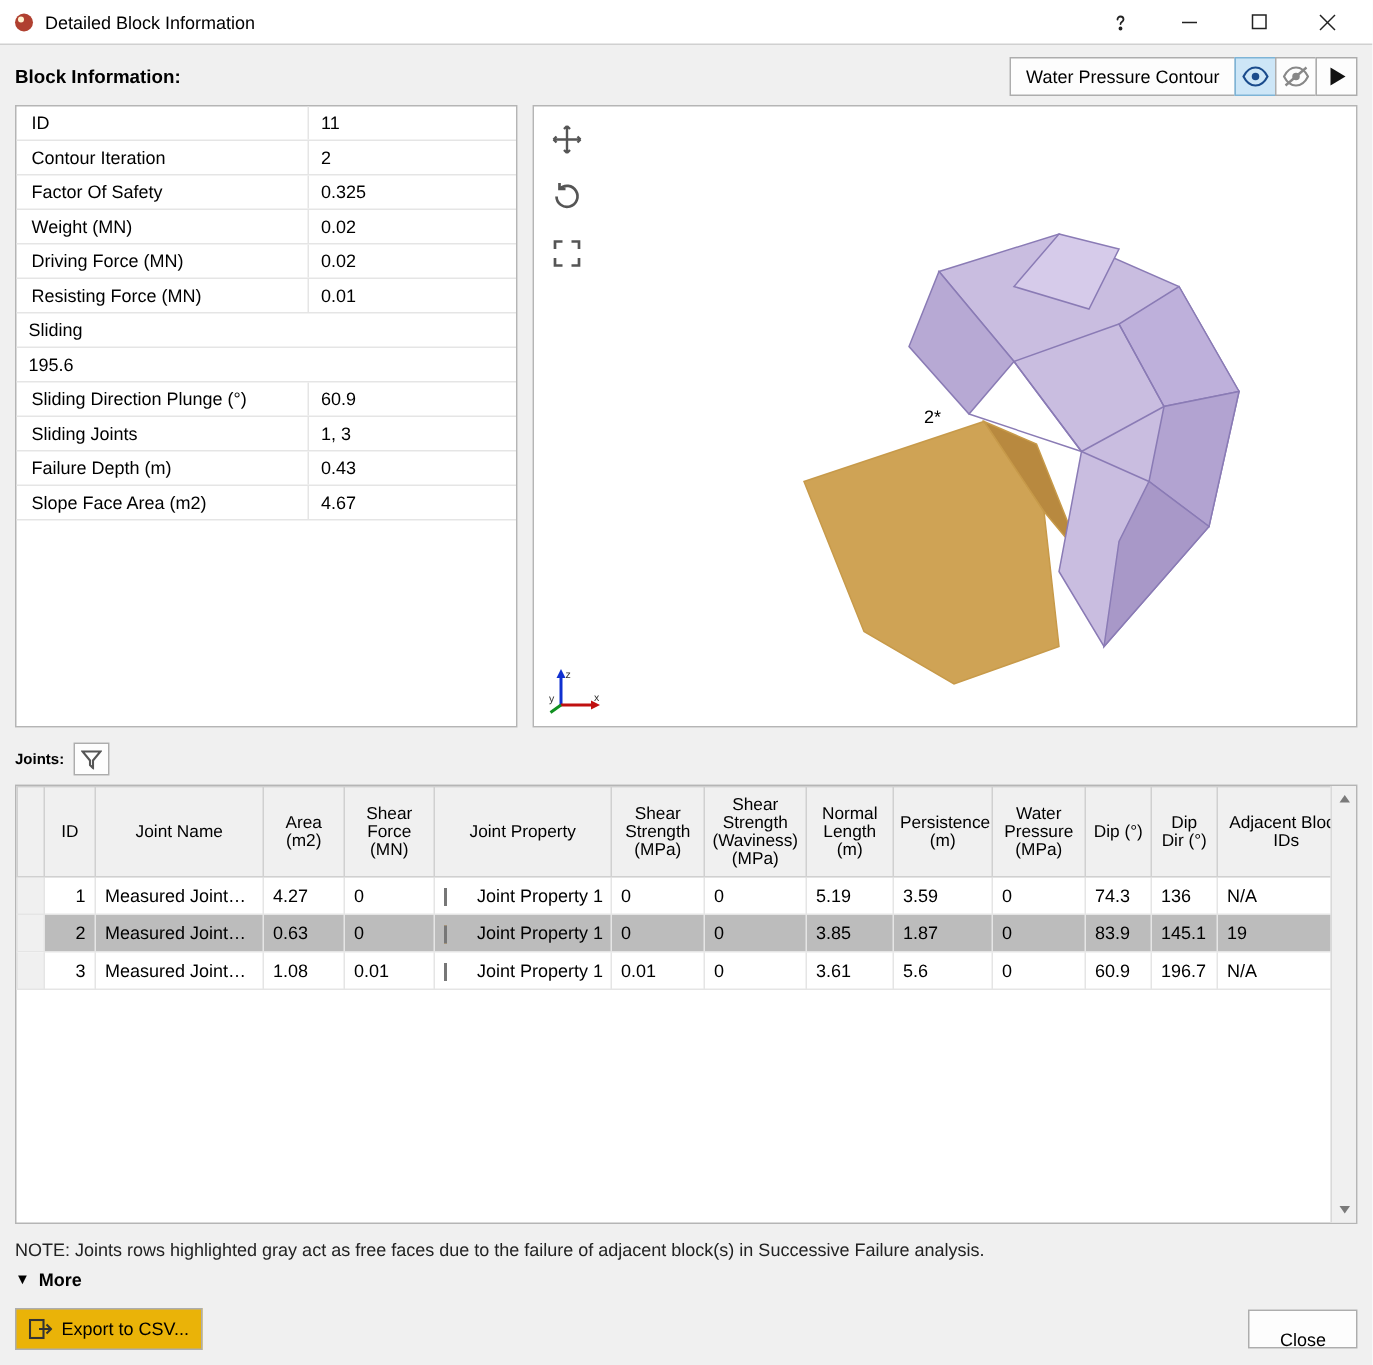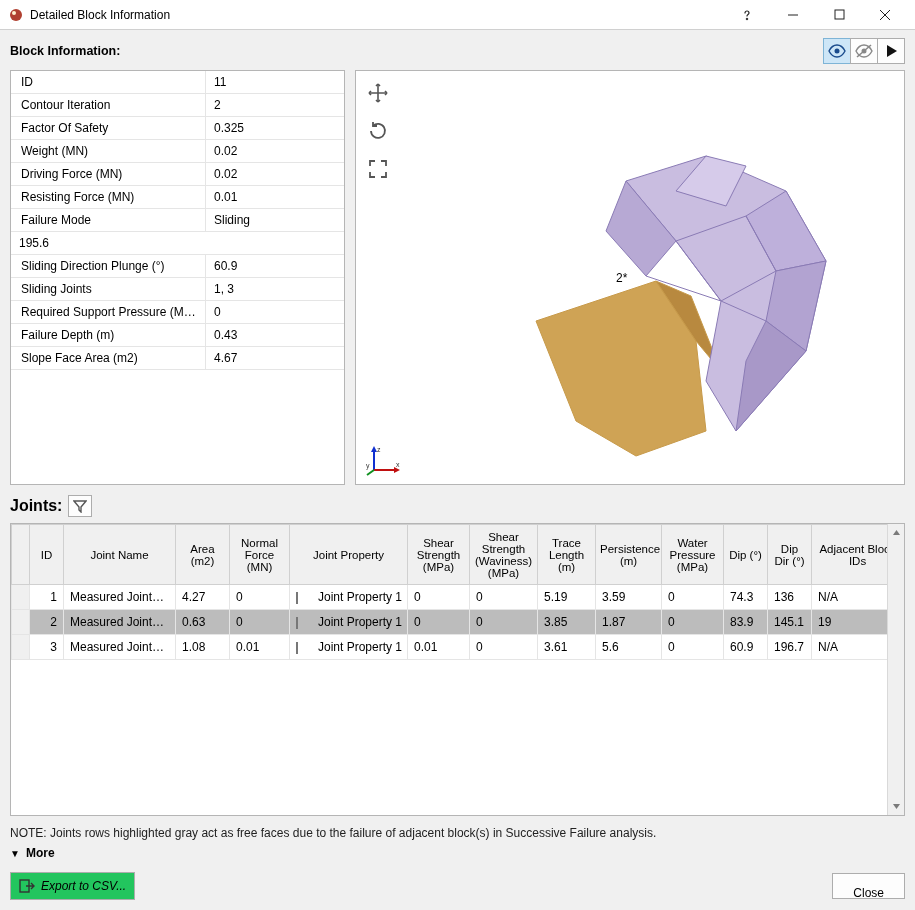--- a/index.html
+++ b/index.html
@@ -29,21 +29,21 @@
   .prop-spacer { flex:1; }
   
   .viewer { flex:1; border:1px solid #b5b5b5; background:#fff; position:relative; height:415px;}
   .view-tools { position:absolute; top:8px; left:8px; display:flex; flex-direction:column; gap:10px;}
   .view-tool { width:28px; height:28px; display:flex; align-items:center; justify-content:center;}
   .axis-gizmo { position:absolute; bottom:8px; left:10px; }
   .block3d { position:absolute; top:50px; left:120px; width:380px; }
   .block-label { position:absolute; top:200px; left:260px; font-size:12px; }
   
   .jointsrow { display:flex; align-items:center; padding:4px 10px 4px 10px; gap:6px;}
-  .jointsrow .lbl { font-weight:600; font-size:16px;}
+  .jointsrow .lbl { font-weight:600; font-size:10px;}
   .filterbtn { border:1px solid #adadad; width:24px; height:22px; background:#fdfdfd; display:flex; align-items:center; justify-content:center;}
   
   .gridwrap { margin: 2px 10px 4px 10px; border:1px solid #b5b5b5; background:#fff; flex:1; position:relative; display:flex; flex-direction:column;}
   .grid { width:100%; border-collapse:collapse; table-layout:fixed;}
   .grid th { background:#f0f0f0; border:1px solid #d0d0d0; font-weight:400; font-size:11.5px; padding:4px 4px; text-align:center; vertical-align:middle; height:60px;}
   .grid td { border:1px solid #e5e5e5; padding:5px 6px; font-size:12px; white-space:nowrap; overflow:hidden; text-overflow:ellipsis;}
   .grid td.idcell { text-align:right; padding-right:6px; }
   .grid tr.sel td { background:#bcbcbc; }
   .jointprop-cell { display:flex; align-items:flex-end; gap:20px;}
   .jp-swatch { width:12px; height:12px; border:1px solid #777; background:#e0a040; display:inline-block;}
@@ -51,21 +51,21 @@
   .grid-scroll { position:absolute; right:0; top:0; bottom:0; width:17px; background:#f0f0f0; border-left:1px solid #d9d9d9; display:flex; flex-direction:column; align-items:center; justify-content:space-between;}
   .grid-scroll .arr { height:17px; width:17px; display:flex; align-items:center; justify-content:center;}
   
   .note { padding:6px 10px 4px 10px; font-size:12px; color:#222;}
   
   .more { padding:2px 10px 6px 10px; display:flex; align-items:center; gap:6px; font-weight:600; font-size:12px;}
   .more .tri { font-size:10px;}
   
   .bottombar { display:flex; align-items:center; padding:6px 10px 10px 10px;}
   .bottombar .spacer { flex:1;}
-  .exportbtn { background:#22c55e; border:1px solid #adadad; padding:4px 8px; font-size:12px; height:28px; display:flex; align-items:center; gap:6px;font-style:italic;}
+  .exportbtn { background:#eab308; border:1px solid #adadad; padding:4px 8px; font-size:12px; height:28px; display:flex; align-items:center; gap:6px;}
   .closebtn { background:#fdfdfd; border:1px solid #adadad; padding:12px 20px; font-size:12px; height:20px;}
 </style>
 </head>
 <body>
 
 <div class="titlebar">
   <svg class="appicon" viewBox="0 0 16 16">
       <circle cx="8" cy="8" r="6" fill="#b04030"></circle>
       <circle cx="6" cy="6" r="2" fill="#fff2d0"></circle>
     </svg>
@@ -93,20 +93,21 @@
       </svg>
     </div>
 </div>
 
 <div class="client">
 
   <div class="toprow">
     <span class="label-bold">Block Information:</span>
     <span class="spacer"></span>
     <div class="toolbar-right">
+      <button class="btn">Water Pressure Contour</button>
       <div class="iconbtn active">
         <svg width="18" height="14" viewBox="0 0 18 14">
             <path d="M1 7c2-4 5-6 8-6s6 2 8 6c-2 4-5 6-8 6S3 11 1 7z" fill="none" stroke="#1a4b8c" stroke-width="1.4"></path>
             <circle cx="9" cy="7" r="2.5" fill="#1a4b8c"></circle>
           </svg>
       </div>
       <div class="iconbtn">
         <svg width="18" height="14" viewBox="0 0 18 14">
             <path d="M1 7c2-4 5-6 8-6s6 2 8 6c-2 4-5 6-8 6S3 11 1 7z" fill="none" stroke="#888" stroke-width="1.4"></path>
             <circle cx="9" cy="7" r="2.5" fill="#888"></circle>
@@ -142,37 +143,32 @@
         </div>
         <div class="prop-row">
           <div class="prop-key">Driving Force (MN)</div>
           <div class="prop-val">0.02</div>
         </div>
         <div class="prop-row">
           <div class="prop-key">Resisting Force (MN)</div>
           <div class="prop-val">0.01</div>
         </div>
         <div class="prop-row">
-          <div class="prop-key">Failure Mode</div>
           <div class="prop-val">Sliding</div>
         </div>
         <div class="prop-row">
           <div class="prop-val">195.6</div>
         </div>
         <div class="prop-row">
           <div class="prop-key">Sliding Direction Plunge (°)</div>
           <div class="prop-val">60.9</div>
         </div>
         <div class="prop-row">
           <div class="prop-key">Sliding Joints</div>
           <div class="prop-val">1, 3</div>
-        </div>
-        <div class="prop-row">
-          <div class="prop-key">Required Support Pressure (MPa)</div>
-          <div class="prop-val">0</div>
         </div>
         <div class="prop-row">
           <div class="prop-key">Failure Depth (m)</div>
           <div class="prop-val">0.43</div>
         </div>
         <div class="prop-row">
           <div class="prop-key">Slope Face Area (m2)</div>
           <div class="prop-val">4.67</div>
         </div>
         <div class="prop-spacer"></div>
@@ -262,25 +258,25 @@
           <col style="width:44px">
         <col style="width:44px">
           <col>
       </colgroup>
       <thead>
         <tr>
           <th></th>
           <th>ID</th>
           <th>Joint Name</th>
           <th>Area (m2)</th>
-          <th>Normal Force (MN)</th>
+          <th>Shear Force (MN)</th>
           <th>Joint Property</th>
           <th>Shear Strength (MPa)</th>
           <th>Shear Strength (Waviness) (MPa)</th>
-          <th>Trace Length (m)</th>
+          <th>Normal Length (m)</th>
           <th>Persistence (m)</th>
           <th>Water Pressure (MPa)</th>
           <th>Dip (°)</th>
           <th>Dip Dir (°)</th>
           <th>Adjacent Block IDs</th>
         </tr>
       </thead>
       <tbody id="joints-body">
           <tr>
             <td style="background: rgb(240, 240, 240);"></td>

